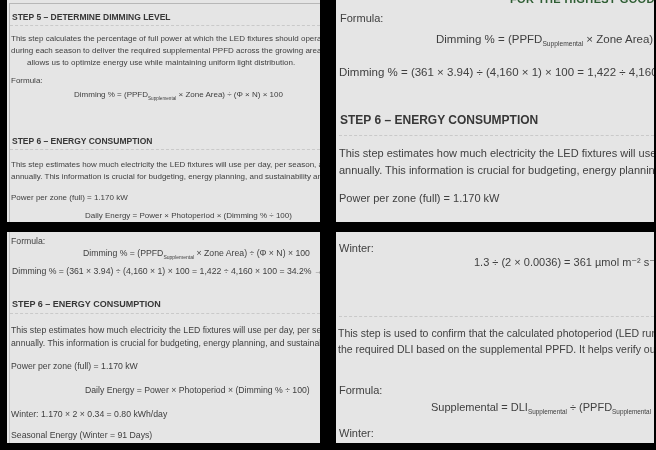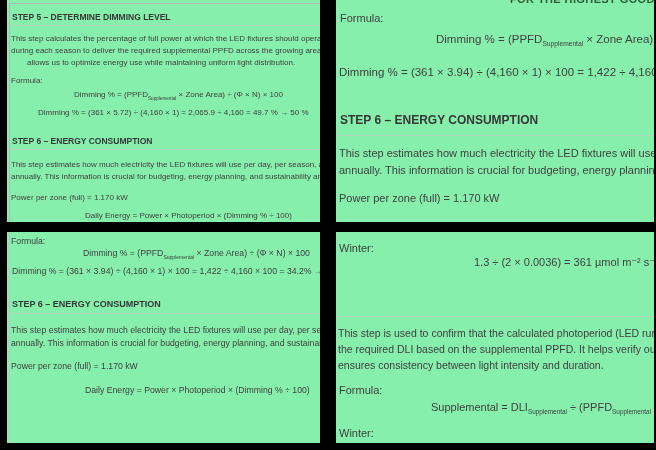--- a/index.html
+++ b/index.html
@@ -1,18 +1,18 @@
 <!DOCTYPE html>
 <html><head>
 <meta charset="utf-8">
 <style>
   html,body{margin:0;padding:0;background:#000;}
   .canvas{position:relative;width:656px;height:450px;background:#000;overflow:hidden;
           font-family:"Liberation Sans","DejaVu Sans",sans-serif;}
-  .quad{position:absolute;background:#86efac;overflow:hidden;}
+  .quad{position:absolute;background:#e5e5e5;overflow:hidden;}
   .quad-tl{left:7px;top:0;width:313px;height:222px;}
   .quad-tr{left:336px;top:0;width:318px;height:222px;}
   .quad-bl{left:7px;top:232px;width:313px;height:211px;}
   .quad-br{left:336px;top:232px;width:318px;height:211px;}
   .page-edge{position:absolute;pointer-events:none;}
   .edge-tl{left:2px;top:3px;right:-2px;bottom:-2px;border-left:1px solid #b7b7b7;border-top:1px solid #b7b7b7;}
   .edge-bl{left:2px;top:-2px;right:-2px;bottom:-2px;border-left:1px solid #c4c4c4;}
   .ln{position:absolute;white-space:nowrap;color:#404040;}
   .hd{font-weight:bold;color:#373737;}
   .sep{position:absolute;height:0;border-top:1px dashed #c9c9c9;left:3px;right:0;}
@@ -31,21 +31,20 @@
 
   <div class="quad quad-tl">
     <div class="page-edge edge-tl"></div>
     <div class="ln hd fs-tl-h" style="left:5px;top:12px;">STEP 5 – DETERMINE DIMMING LEVEL</div>
     <div class="sep" style="top:25px;"></div>
     <div class="ln fs-tl" style="left:4px;top:34px;">This step calculates the percentage of full power at which the LED fixtures should operate</div>
     <div class="ln fs-tl" style="left:4px;top:46px;">during each season to deliver the required supplemental PPFD across the growing area. This</div>
     <div class="ln fs-tl" style="left:4px;top:58px;margin-left:16px;">allows us to optimize energy use while maintaining uniform light distribution.</div>
     <div class="ln fs-tl" style="left:4px;top:76px;">Formula:</div>
     <div class="ln fs-tl" style="left:67px;top:90px;"><span>Dimming % = (PPFD</span><sub>Supplemental</sub><span> × Zone Area) ÷ (Φ × N) × 100</span></div>
-    <div class="ln fs-tl" style="left:31px;top:108px;">Dimming % = (361 × 5.72) ÷ (4,160 × 1) = 2,065.9 ÷ 4,160 = 49.7 % → 50 %</div>
     <div class="ln hd fs-tl-h" style="left:5px;top:136px;">STEP 6 – ENERGY CONSUMPTION</div>
     <div class="sep" style="top:149px;"></div>
     <div class="ln fs-tl" style="left:4px;top:160px;">This step estimates how much electricity the LED fixtures will use per day, per season, and</div>
     <div class="ln fs-tl" style="left:4px;top:172px;">annually. This information is crucial for budgeting, energy planning, and sustainability analysis.</div>
     <div class="ln fs-tl" style="left:4px;top:193px;">Power per zone (full) = 1.170 kW</div>
     <div class="ln fs-tl" style="left:78px;top:211px;">Daily Energy = Power × Photoperiod × (Dimming % ÷ 100)</div>
   </div>
 
   <div class="quad quad-tr">
     <div class="ln green fs-tr" style="left:174px;top:-7px;color:#2e5d33;">FOR THE HIGHEST GOOD OF</div>
@@ -63,27 +62,28 @@
     <div class="page-edge edge-bl"></div>
     <div class="ln fs-bl" style="left:4px;top:4px;">Formula:</div>
     <div class="ln fs-bl" style="left:76px;top:16px;"><span>Dimming % = (PPFD</span><sub>Supplemental</sub><span> × Zone Area) ÷ (Φ × N) × 100</span></div>
     <div class="ln fs-bl" style="left:5px;top:34px;">Dimming % = (361 × 3.94) ÷ (4,160 × 1) × 100 = 1,422 ÷ 4,160 × 100 = 34.2% → 35%</div>
     <div class="ln hd fs-bl-h" style="left:5px;top:67px;">STEP 6 – ENERGY CONSUMPTION</div>
     <div class="sep" style="top:81px;"></div>
     <div class="ln fs-bl" style="left:4px;top:93px;">This step estimates how much electricity the LED fixtures will use per day, per season, and</div>
     <div class="ln fs-bl" style="left:4px;top:106px;">annually. This information is crucial for budgeting, energy planning, and sustainability analysis.</div>
     <div class="ln fs-bl" style="left:4px;top:129px;">Power per zone (full) = 1.170 kW</div>
     <div class="ln fs-bl" style="left:78px;top:153px;">Daily Energy = Power × Photoperiod × (Dimming % ÷ 100)</div>
+    <div class="ln fs-bl" style="left:4px;top:177px;">Winter: 1.170 × 2 × 0.34 = 0.80 kWh/day</div>
+    <div class="ln fs-bl" style="left:4px;top:198px;">Seasonal Energy (Winter = 91 Days)</div>
   </div>
 
   <div class="quad quad-br">
     <div class="ln fs-br" style="left:3px;top:10px;font-size:11px;">Winter:</div>
     <div class="ln fs-br" style="left:138px;top:24px;font-size:11px;">1.3 ÷ (2 × 0.0036) = 361 µmol m⁻² s⁻¹</div>
     <div class="sep" style="top:84px;"></div>
     <div class="ln fs-br" style="left:2px;top:95px;">This step is used to confirm that the calculated photoperiod (LED runtime)</div>
     <div class="ln fs-br" style="left:2px;top:111px;">the required DLI based on the supplemental PPFD. It helps verify our</div>
-    <div class="ln fs-br" style="left:2px;top:127px;">ensures consistency between light intensity and duration.</div>
     <div class="ln fs-br" style="left:3px;top:152px;font-size:11px;">Formula:</div>
     <div class="ln fs-br" style="left:95px;top:169px;font-size:11px;"><span>Supplemental = DLI</span><sub>Supplemental</sub><span> ÷ (PPFD</span><sub>Supplemental</sub><span> × 0.0036)</span></div>
     <div class="ln fs-br" style="left:3px;top:195px;font-size:11px;">Winter:</div>
   </div>
 
 </div>
 
 </body></html>

